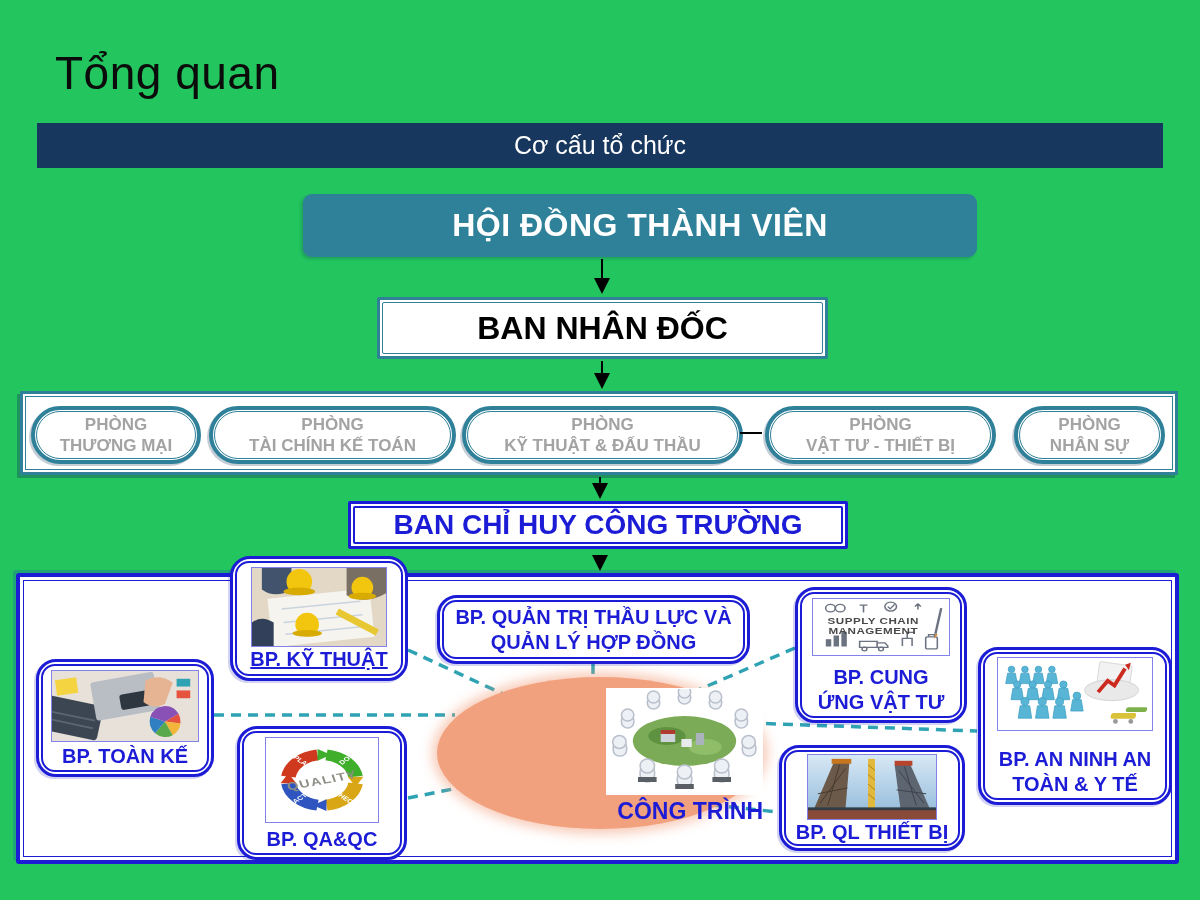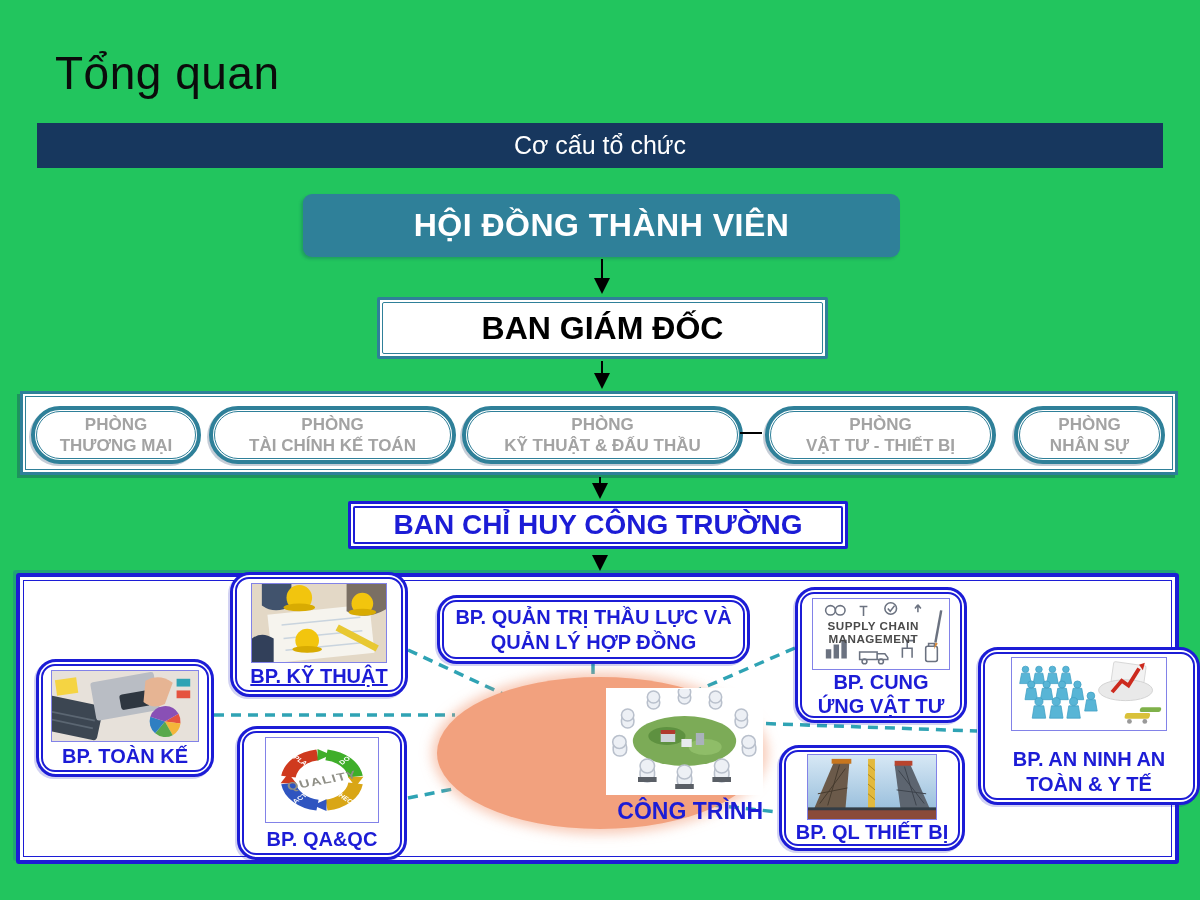--- a/index.html
+++ b/index.html
@@ -11,21 +11,21 @@
   body{font-family:"Liberation Sans","DejaVu Sans",sans-serif;}
   .slide{position:relative;width:1200px;height:900px;background:#22c55e;overflow:hidden;}
 
   .title{position:absolute;left:55px;top:46px;font-size:46px;font-weight:400;color:#0b0b0b;letter-spacing:.5px;}
 
   .banner{position:absolute;left:37px;top:123px;width:1126px;height:45px;background:var(--navy);
     display:flex;align-items:center;justify-content:center;color:#fff;font-size:25px;}
 
   .box{position:absolute;display:flex;align-items:center;justify-content:center;text-align:center;}
 
-  .hoidong{left:303px;top:194px;width:597px;height:63px;background:var(--teal);border-radius:9px;
+  .hoidong{left:303px;top:194px;width:674px;height:63px;background:var(--teal);border-radius:9px;
     color:#fff;font-size:32px;font-weight:700;letter-spacing:.5px;box-shadow:-2px 2px 3px rgba(23,55,94,.25);}
 
   .dbl{background:#fff;}
   .dbl::before{content:"";position:absolute;inset:2px;border-radius:inherit;pointer-events:none;}
   .dbl-teal{border:3px solid var(--teal);}
   .dbl-teal::before{border:1.5px solid var(--teal);}
   .dbl-blue{border:3px solid var(--blue);}
   .dbl-blue::before{border:2px solid var(--blue);}
 
   .bgd{left:377px;top:297px;width:451px;height:62px;border-radius:2px;color:#000;font-size:32px;font-weight:700;}
@@ -76,21 +76,21 @@
 
   <div class="banner">
     <span>Cơ cấu tổ chức</span>
   </div>
 
   <div class="box hoidong">
     <span>HỘI ĐỒNG THÀNH VIÊN</span>
   </div>
 
   <div class="box bgd dbl dbl-teal">
-    <span>BAN GIÁM ĐỐC</span>
+    <span>BAN NHÂN ĐỐC</span>
   </div>
 
   <div class="dept-row">
     <div class="dept" style="left:8px;width:170px;">
       <span>PHÒNG</span>
       <span>THƯƠNG MẠI</span>
     </div>
     <div class="dept" style="left:186px;width:247px;">
       <span>PHÒNG</span>
       <span>TÀI CHÍNH KẾ TOÁN</span>
@@ -155,21 +155,21 @@
           <path d="M0 0 L-15 -5 A16 16 0 0 1 14 -8 z" fill="#8950b5"></path>
         </g>
         <rect x="4" y="8" width="22" height="16" fill="#f5d442" transform="rotate(-8 15 16)"></rect>
         <rect x="128" y="8" width="14" height="8" fill="#2fa3b4"></rect>
         <rect x="128" y="20" width="14" height="8" fill="#e5533f"></rect>
       </svg>
     </div>
     <div class="unit-label">BP. TOÀN KẾ</div>
   </div>
 
-  <div class="unit" style="left:230px;top:572px;width:178px;height:125px;padding-top:8px;">
+  <div class="unit" style="left:230px;top:556px;width:178px;height:125px;padding-top:8px;justify-content:center;">
     <div class="unit-img" style="width:136px;height:80px;">
       <svg viewBox="0 0 136 80" preserveAspectRatio="none">
         <rect width="136" height="80" fill="#e3d8c6"></rect>
         <rect x="18" y="26" width="104" height="50" fill="#f6f4ee" transform="rotate(-6 70 51)"></rect>
         <g stroke="#c9d4de" stroke-width="1.5">
             <line x1="30" y1="42" x2="110" y2="34"></line>
             <line x1="32" y1="56" x2="112" y2="48"></line>
             <line x1="34" y1="68" x2="114" y2="60"></line>
           </g>
         <path d="M10 0 h30 v22 q-16 10 -30 0 z" fill="#41536d"></path>
@@ -273,21 +273,21 @@
             <rect x="30" y="88" width="18" height="5"></rect>
             <rect x="102" y="88" width="18" height="5"></rect>
             <rect x="66" y="95" width="18" height="5"></rect>
           </g>
       </svg>
     </div>
     <div class="unit-label">CÔNG TRÌNH</div>
   </div>
 
   <div class="unit" style="left:795px;top:587px;width:172px;height:136px;padding-top:8px;">
-    <div class="unit-img" style="width:138px;height:72px;">
+    <div class="unit-img" style="width:138px;height:58px;">
       <svg viewBox="0 0 140 74" preserveAspectRatio="none">
         <rect width="140" height="74" fill="#fff"></rect>
         <g stroke="#6b7280" stroke-width="1.6" fill="none">
           <circle cx="18" cy="12" r="5"></circle>
             <circle cx="28" cy="12" r="5"></circle>
           <path d="M52 8 l0 10 m-4 -10 h8"></path>
           <circle cx="80" cy="10" r="6"></circle>
             <path d="M77 10 l2.5 3 4.5 -6"></path>
           <path d="M108 14 v-8 m0 0 l-3 4 m3 -4 l3 4"></path>
           <path d="M14 62 h4 v-8 h-4 z M22 62 h4 v-13 h-4 z M30 62 h4 v-18 h-4 z" fill="#6b7280"></path>
@@ -303,21 +303,21 @@
         <text x="62" y="33" font-size="12" font-weight="bold" fill="#4a4a4a" letter-spacing=".5" text-anchor="middle">SUPPLY CHAIN</text>
         <text x="62" y="46" font-size="12" font-weight="bold" fill="#4a4a4a" letter-spacing=".5" text-anchor="middle">MANAGEMENT</text>
       </svg>
     </div>
     <div class="unit-label">
       <span style="display:block;">BP. CUNG</span>
       <span style="display:block;">ỨNG VẬT TƯ</span>
     </div>
   </div>
 
-  <div class="unit" style="left:978px;top:647px;width:222px;height:158px;padding-top:7px;">
+  <div class="unit" style="left:978px;top:647px;width:194px;height:158px;padding-top:7px;">
     <div class="unit-img" style="width:156px;height:74px;">
       <svg viewBox="0 0 160 76" preserveAspectRatio="none">
         <rect width="160" height="76" fill="#fff"></rect>
         <rect x="104" y="6" width="34" height="24" rx="2" fill="#f2f2f2" stroke="#d8d8d8" transform="rotate(8 121 18)"></rect>
         <ellipse cx="118" cy="34" rx="28" ry="11" fill="#e9e9e9" stroke="#d2d2d2"></ellipse>
         <path d="M104 36 l10 -12 7 5 11 -18" stroke="#cc2a1e" stroke-width="4" fill="none"></path>
         <path d="M132 7 l6 -2 -2 8 z" fill="#cc2a1e"></path>
         <g>
           <g fill="#58b5d6" stroke="#3f9fc4" stroke-width=".8">
             <g transform="translate(14,12)">

